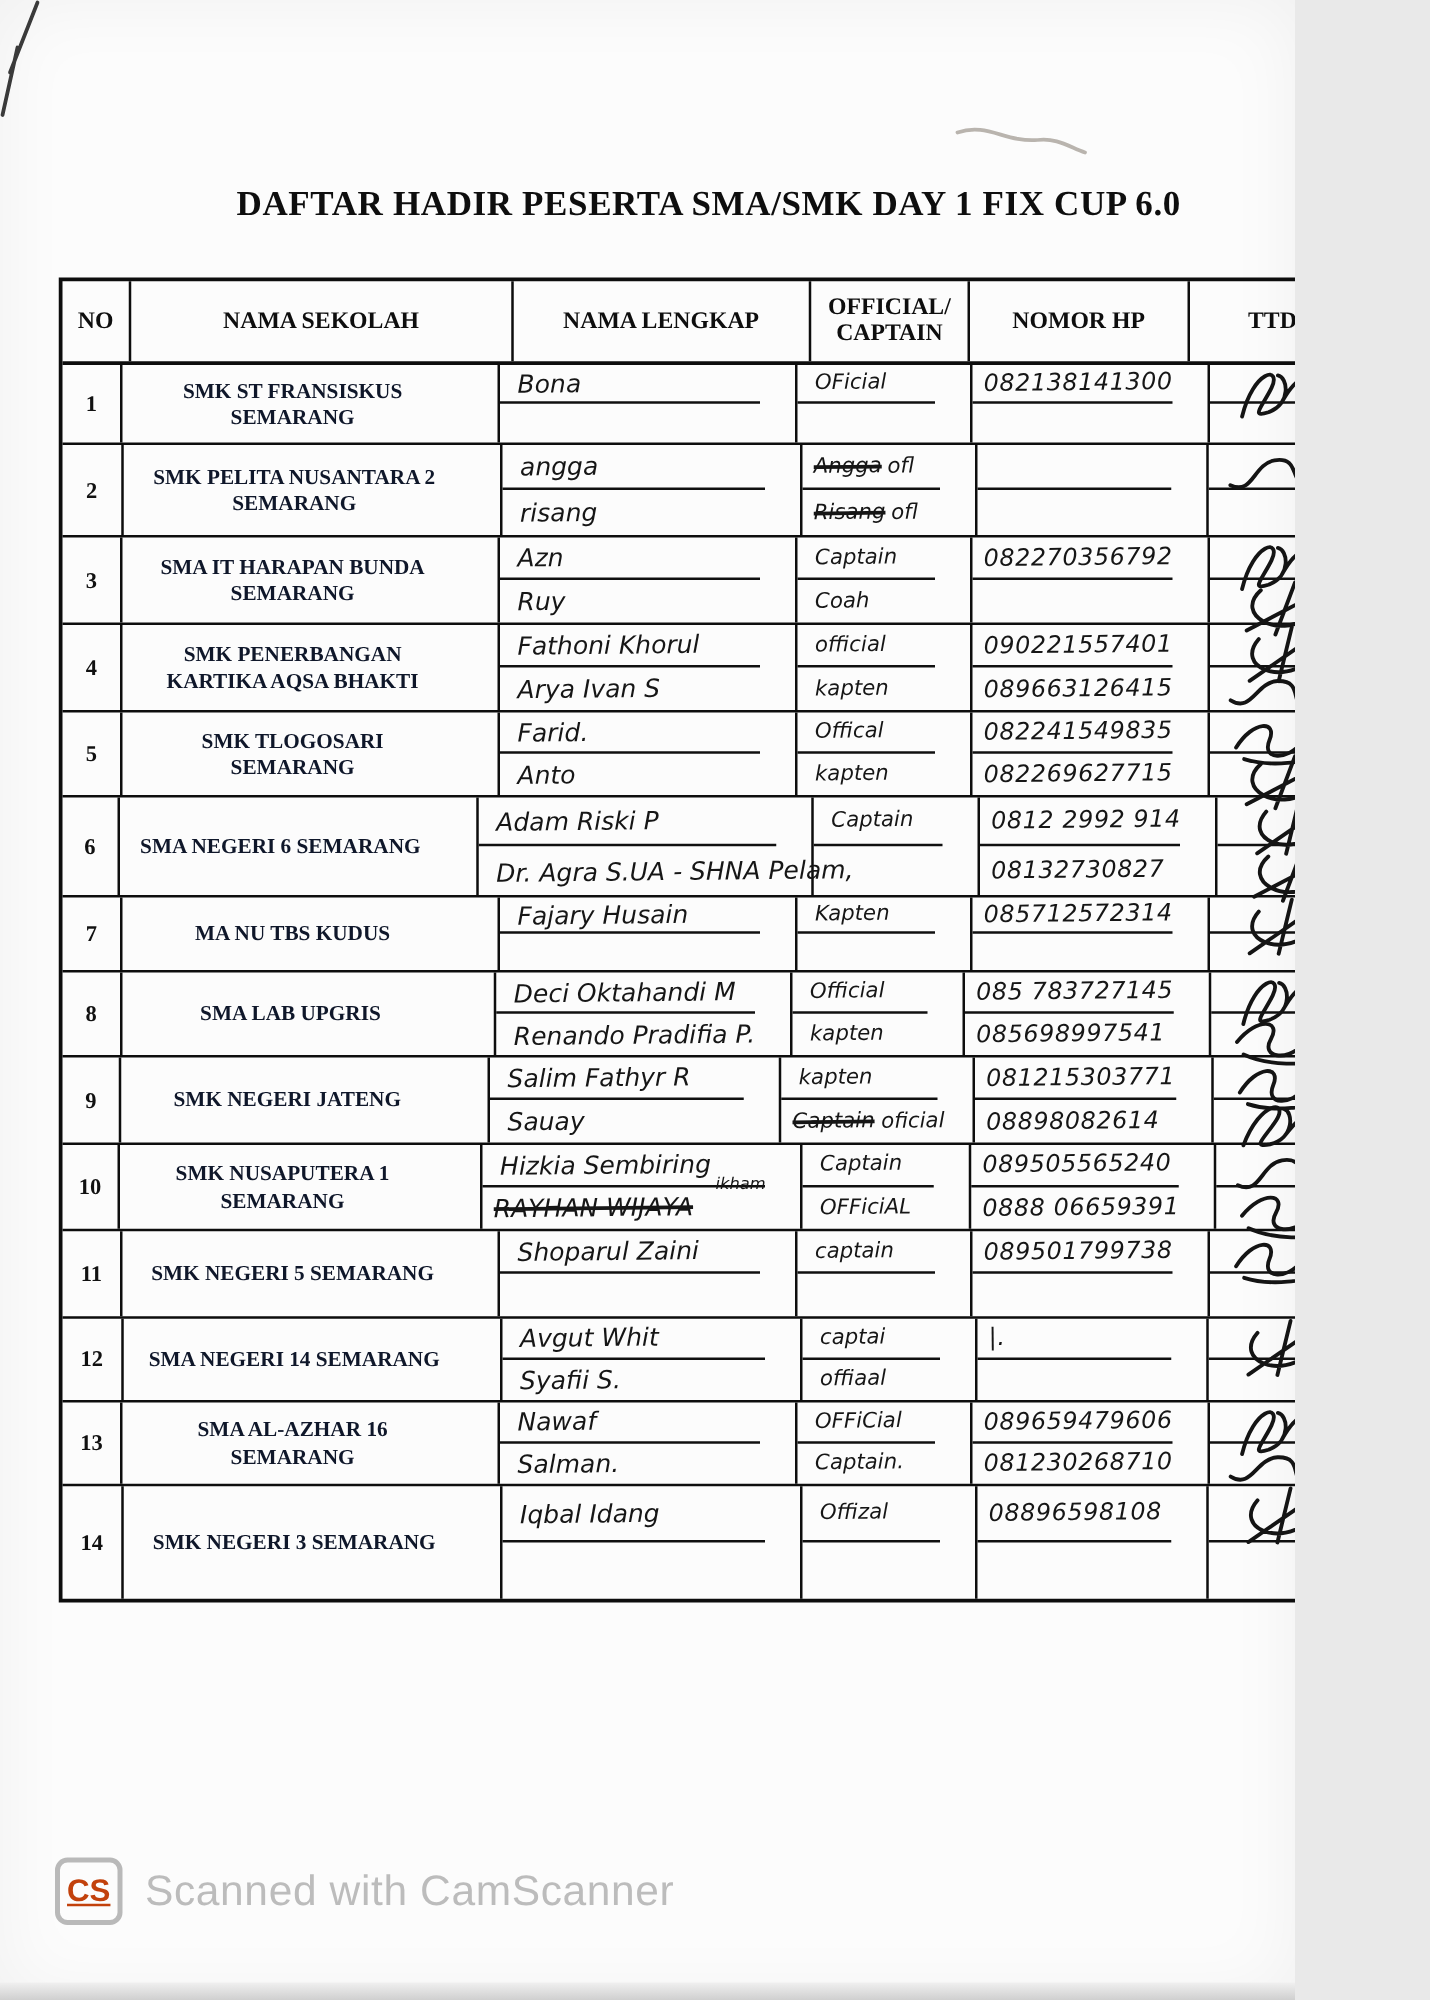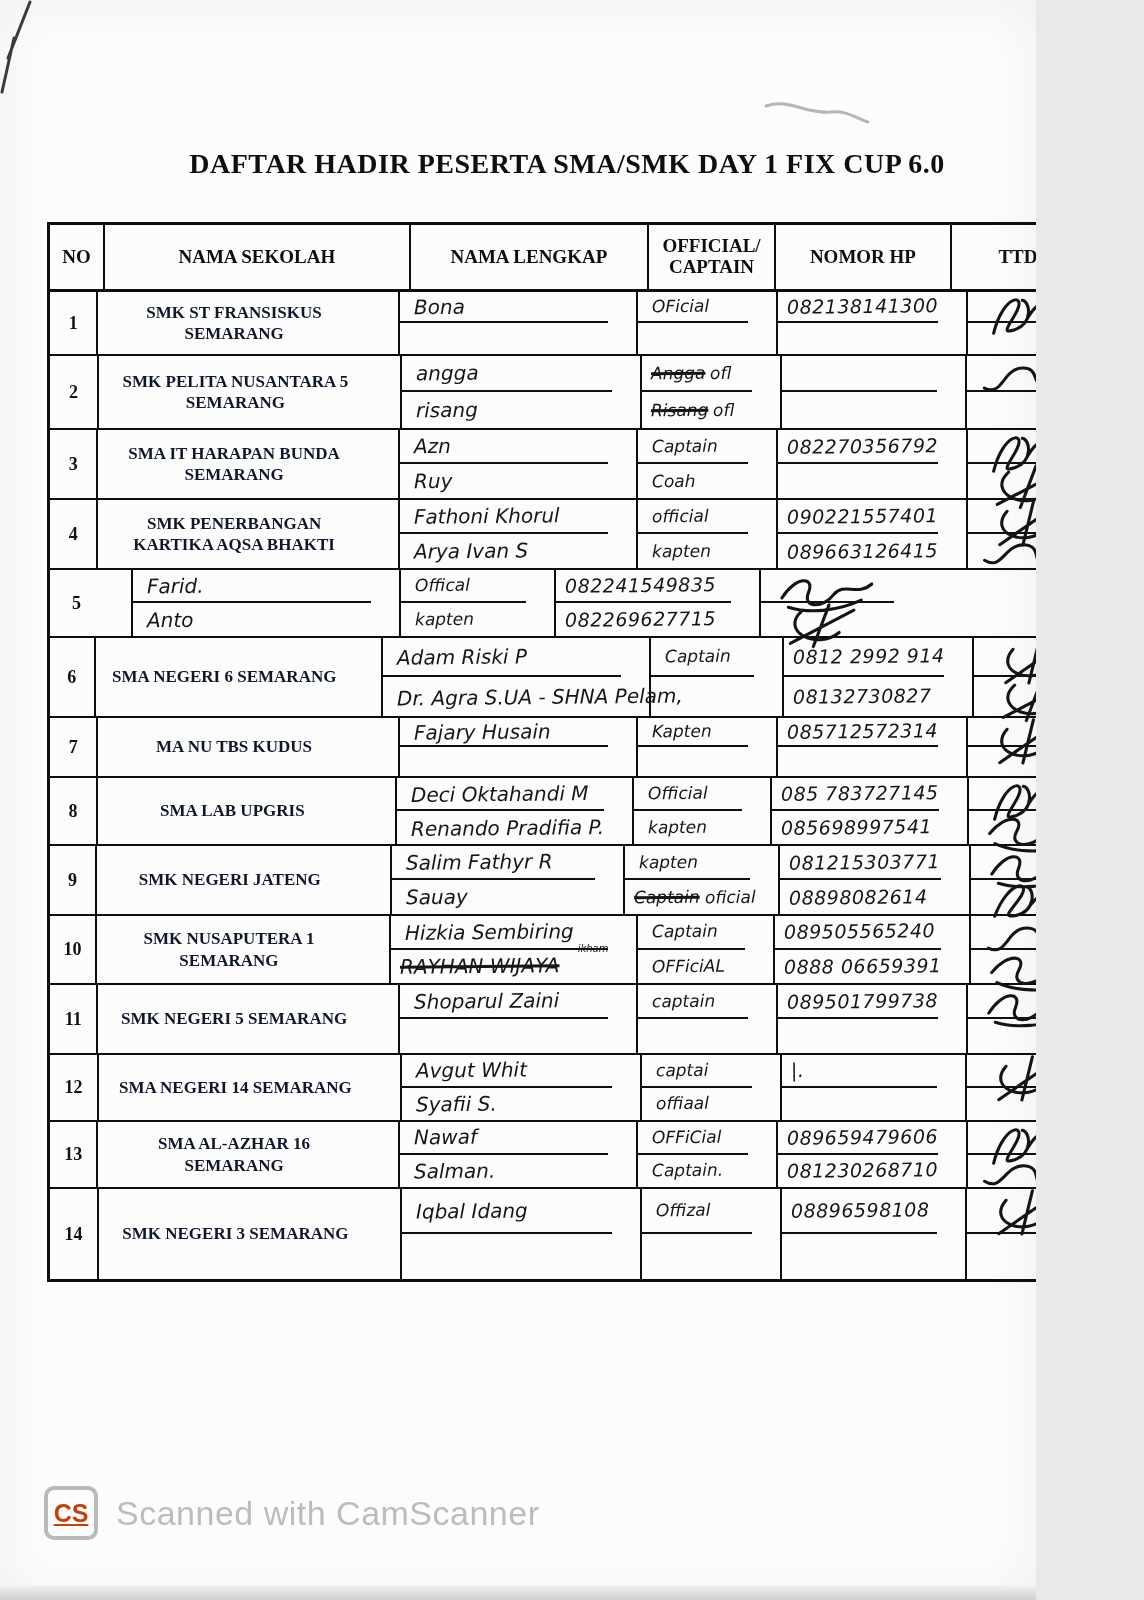--- a/index.html
+++ b/index.html
@@ -33,21 +33,21 @@
   .csplit .sub:first-child{border-bottom:2px solid #101010;}
   .c-ttd .sub{padding-left:0;}
   .c-name .sub{white-space:nowrap;z-index:3;}
   .c-phone .sub{white-space:nowrap;z-index:2;}
   
   .hw{font-family:"DejaVu Sans",sans-serif;font-style:italic;color:#161616;font-size:20px;
       transform:rotate(-.6deg);display:inline-block;line-height:1;}
   .c-role .hw{font-size:17px;}
   .c-phone .hw{font-size:19px;letter-spacing:.5px;}
   .strike{text-decoration:line-through;text-decoration-thickness:2.5px;margin-right:5px;}
-  .tinynote{font-size:10px;margin-left:4px;align-self:flex-end;transform:translateY(6px);}
+  .tinynote{font-size:13px;margin-left:4px;align-self:flex-end;transform:translateY(6px);}
   
   .sig{position:absolute;left:6px;top:-4px;width:118px;height:54px;overflow:visible;
        pointer-events:none;z-index:4;}
   .sig path{fill:none;stroke:#141414;stroke-width:3.2;stroke-linecap:round;stroke-linejoin:round;}
   
   .footer{position:absolute;left:44px;top:1486px;display:flex;align-items:center;gap:18px;}
   .cs-badge{width:46px;height:46px;border:4.5px solid #b9b9b9;border-radius:10px;
             display:flex;align-items:center;justify-content:center;
             font-family:"Liberation Sans",sans-serif;font-weight:bold;font-size:25px;color:#c2410c;text-decoration:underline;}
   .cs-text{font-family:"Liberation Sans",sans-serif;font-size:34px;color:#bcbcbc;letter-spacing:.5px;}
@@ -126,21 +126,21 @@
         <div class="sub">
           
         </div>
       </div>
     </div>
         <div class="trow" style="height: 72px;">
       <div class="cell c-no">
         <span>2</span>
       </div>
       <div class="cell c-school">
-        <span>SMK PELITA NUSANTARA 5 SEMARANG</span>
+        <span>SMK PELITA NUSANTARA 2 SEMARANG</span>
       </div>
       <div class="csplit c-name">
         <div class="sub">
           <span class="hw strike"></span>
           <span class="hw">angga</span>
           <span class="hw tinynote"></span>
         </div>
         <div class="sub">
           <span class="hw strike"></span>
           <span class="hw">risang</span>
@@ -269,20 +269,23 @@
         <div class="sub">
           <svg class="sig sig2" viewBox="0 0 120 56" style="transform: rotate(3deg);">
                 <path d="M10 34 C28 44 30 18 48 16 C72 14 56 40 78 38 C94 36 98 22 110 28 M98 42 L103 42"></path>
               </svg>
         </div>
       </div>
     </div>
         <div class="trow" style="height: 66px;">
       <div class="cell c-no">
         <span>5</span>
+      </div>
+      <div class="cell c-school">
+        <span>SMK TLOGOSARI SEMARANG</span>
       </div>
       <div class="csplit c-name">
         <div class="sub">
           <span class="hw strike"></span>
           <span class="hw">Farid.</span>
           <span class="hw tinynote"></span>
         </div>
         <div class="sub">
           <span class="hw strike"></span>
           <span class="hw">Anto</span>

